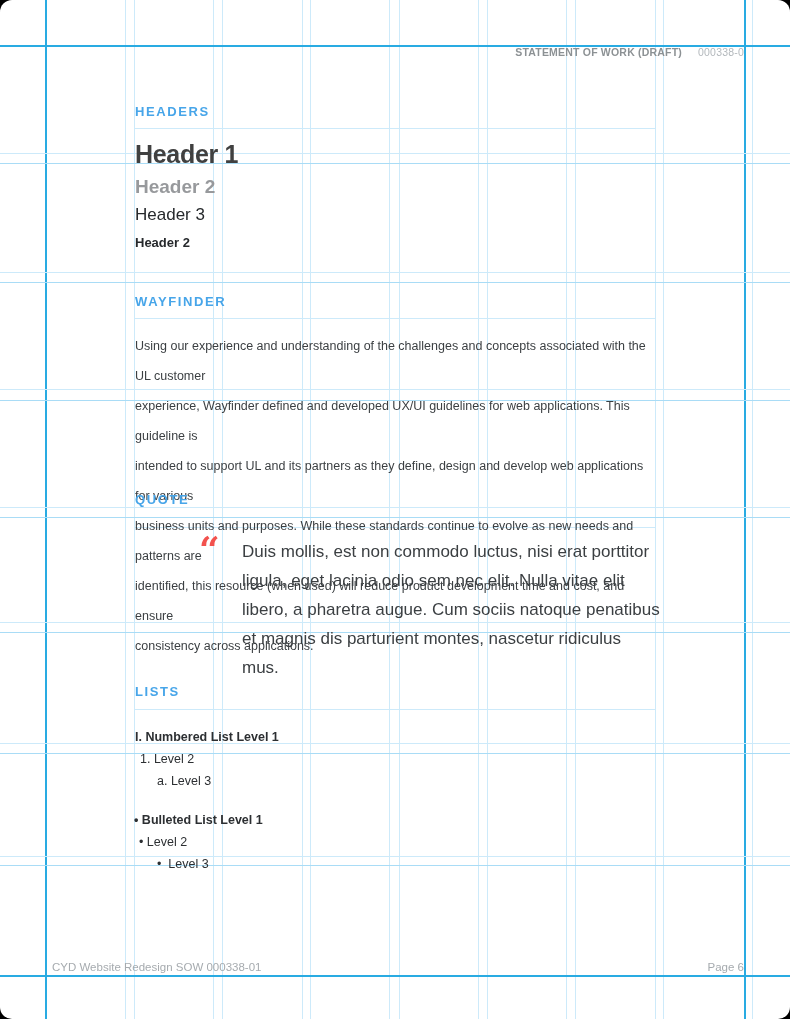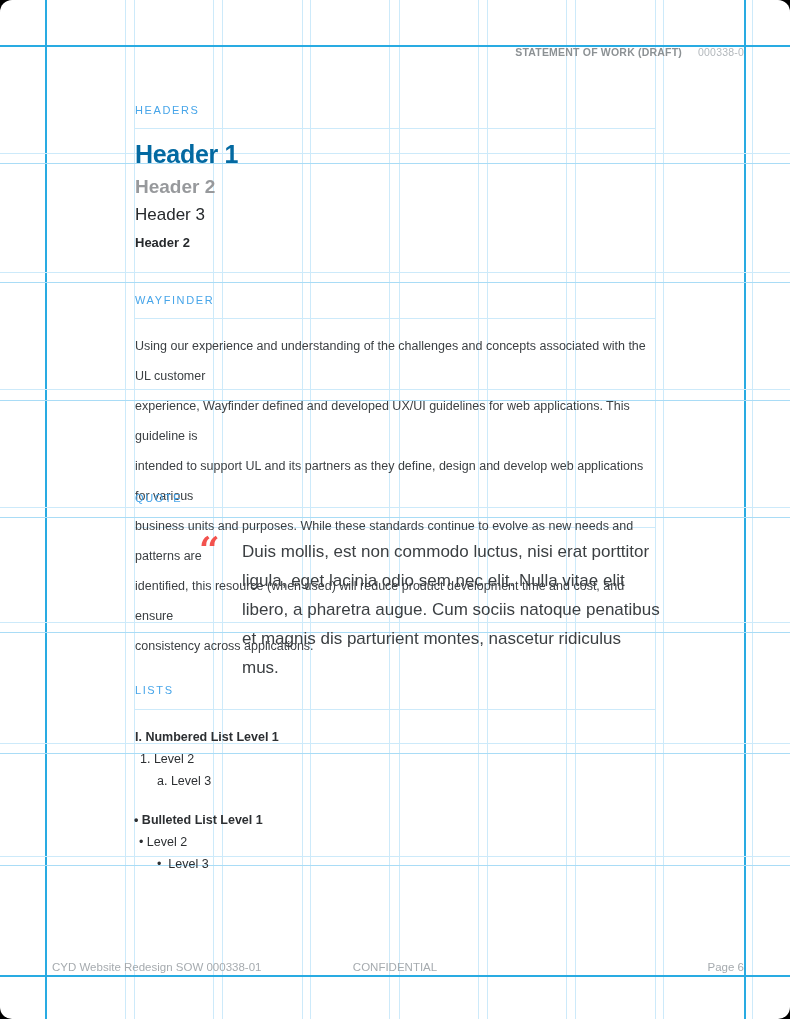--- a/index.html
+++ b/index.html
@@ -30,24 +30,24 @@
   }
   .header-meta{
     right:46px;top:46px;
     font-size:10.5px;letter-spacing:.2px;
     white-space:nowrap;
   }
   .doc-type{font-weight:700;color:var(--meta-gray);}
   .doc-number{color:var(--meta-light);margin-left:16px;font-weight:400;}
   .sec-label{
     left:135px;
-    font-size:11px;font-weight:400;letter-spacing:1.6px;
+    font-size:13px;font-weight:700;letter-spacing:1.6px;
     color:var(--label-blue);
   }
-  .h1{left:135px;top:140px;font-size:25px;font-weight:800;letter-spacing:-.3px;color:#0369a1;}
+  .h1{left:135px;top:140px;font-size:25px;font-weight:800;letter-spacing:-.3px;color:#404040;}
   .h2{left:135px;top:176px;font-size:19px;font-weight:700;color:var(--text-gray);}
   .h3{left:135px;top:205px;font-size:17px;font-weight:400;color:#26292c;}
   .h4{left:135px;top:235px;font-size:13px;font-weight:700;color:#26292c;}
   .para{
     left:135px;top:331px;width:520px;
     font-size:12.5px;line-height:30px;color:var(--text-dark);
     white-space:pre-line;
   }
   .quote-mark{
     left:199px;top:531px;
@@ -144,16 +144,15 @@
 
   <div class="abs sec-label" style="top:684px">LISTS</div>
   <div class="abs li bold" style="left:135px;top:730px">I. Numbered List Level 1</div>
   <div class="abs li" style="left:140px;top:752px">1. Level 2</div>
   <div class="abs li" style="left:157px;top:774px">a. Level 3</div>
   <div class="abs li bold" style="left:134px;top:813px">• Bulleted List Level 1</div>
   <div class="abs li" style="left:139px;top:835px">• Level 2</div>
   <div class="abs li" style="left:157px;top:857px">•  Level 3</div>
 
   <div class="abs footer-item footer-left">CYD Website Redesign SOW 000338-01</div>
-  <div class="abs footer-item footer-center">CONFIDENTIAL</div>
   <div class="abs footer-item footer-right">Page 6</div>
 
 </div>
 
 </body></html>

